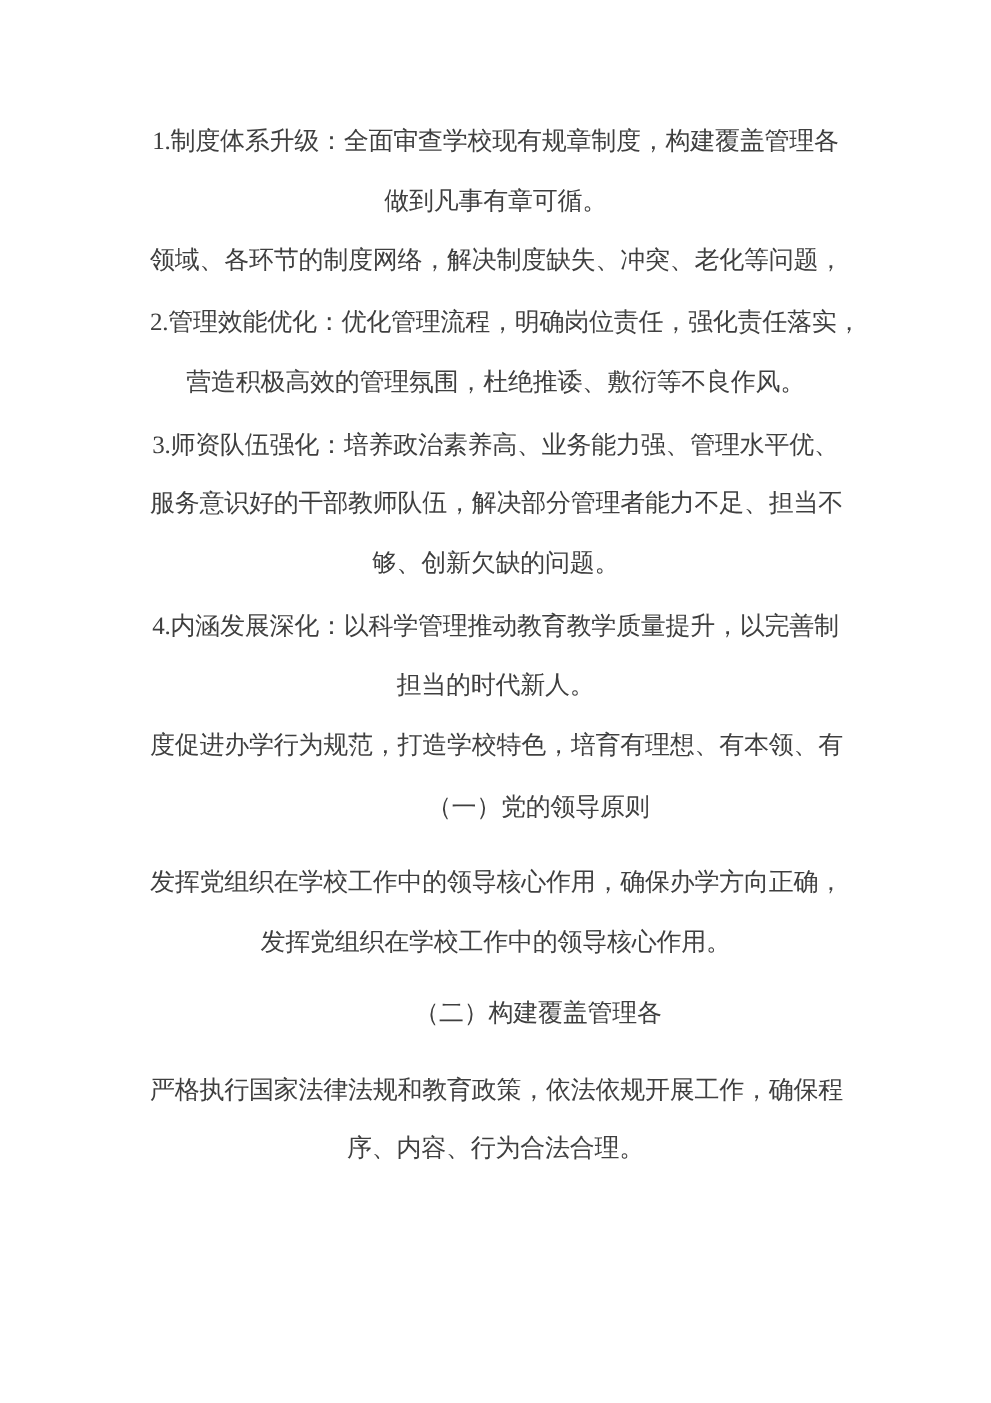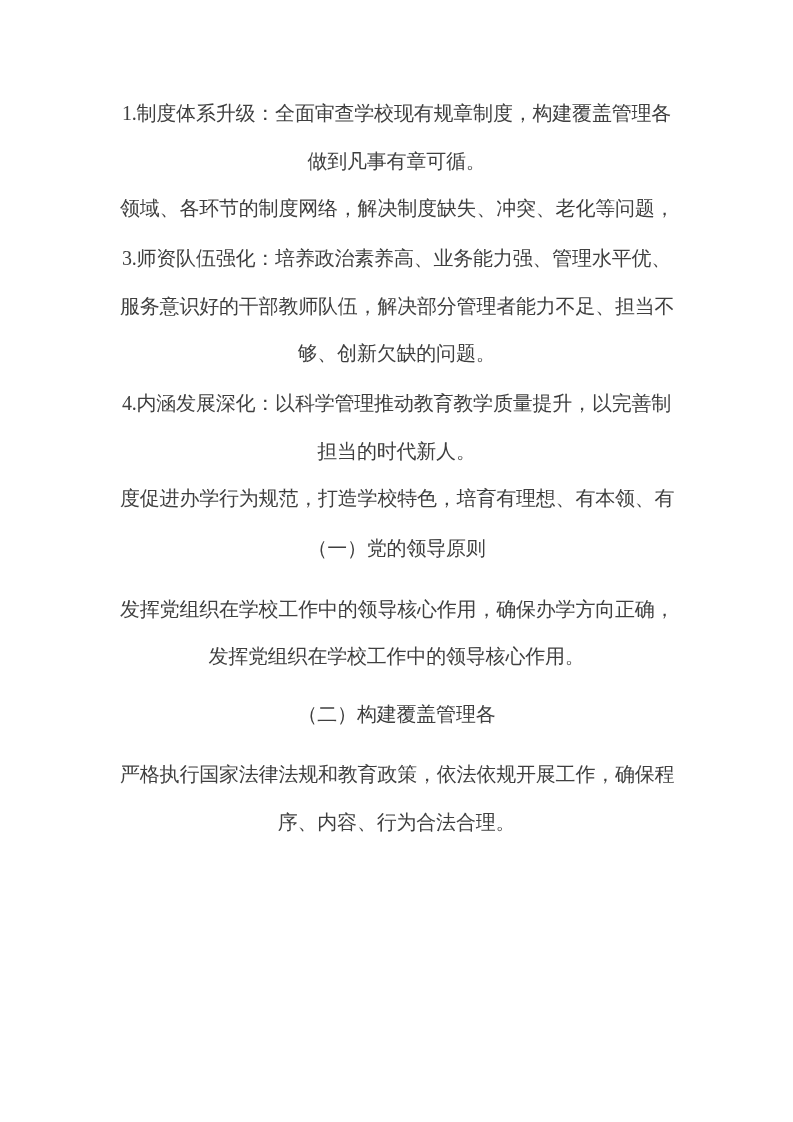--- a/index.html
+++ b/index.html
@@ -18,40 +18,44 @@
     font-family: "Liberation Serif", "DejaVu Serif", serif;
     color: #3f3f3f;
   }
   .block {
     margin: 0;
     text-align: center;
   }
   .para        { margin-bottom: 2.5px; }
   .para-presub { margin-bottom: 10px; }
   .heading     { margin-bottom: 14px; }
-  .subheading  { margin-bottom: 13px; }
+  .subheading  { margin-bottom: 13px; margin-left: 34px; }
   .line {
     width: 553px;
     line-height: 47.5px;
     font-size: 20px;
     white-space: nowrap;
     letter-spacing: -0.2px;
   }
 </style>
 </head>
 <body>
 
 <div class="page">
 
   <div class="block para">
     <div class="line">1.制度体系升级：全面审查学校现有规章制度，构建覆盖管理各</div>
     <div class="line">做到凡事有章可循。</div>
     <div class="line">领域、各环节的制度网络，解决制度缺失、冲突、老化等问题，</div>
   </div>
 
+  <div class="block para">
+    <div class="line">2.管理效能优化：优化管理流程，明确岗位责任，强化责任落实，</div>
+    <div class="line">营造积极高效的管理氛围，杜绝推诿、敷衍等不良作风。</div>
+  </div>
 
   <div class="block para">
     <div class="line">3.师资队伍强化：培养政治素养高、业务能力强、管理水平优、</div>
     <div class="line">服务意识好的干部教师队伍，解决部分管理者能力不足、担当不</div>
     <div class="line">够、创新欠缺的问题。</div>
   </div>
 
   <div class="block para">
     <div class="line">4.内涵发展深化：以科学管理推动教育教学质量提升，以完善制</div>
     <div class="line">担当的时代新人。</div>

